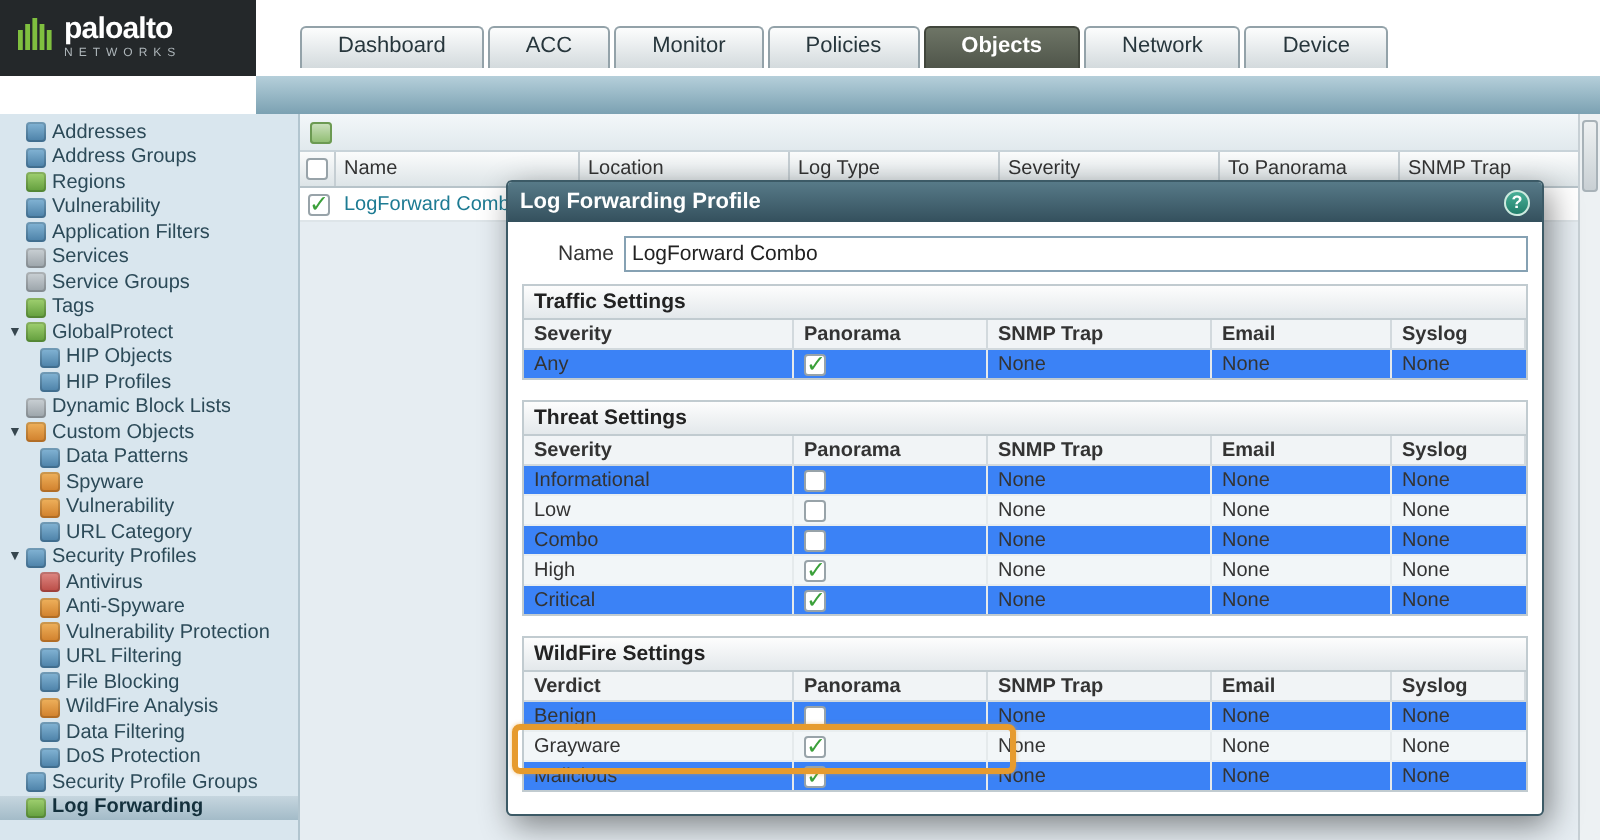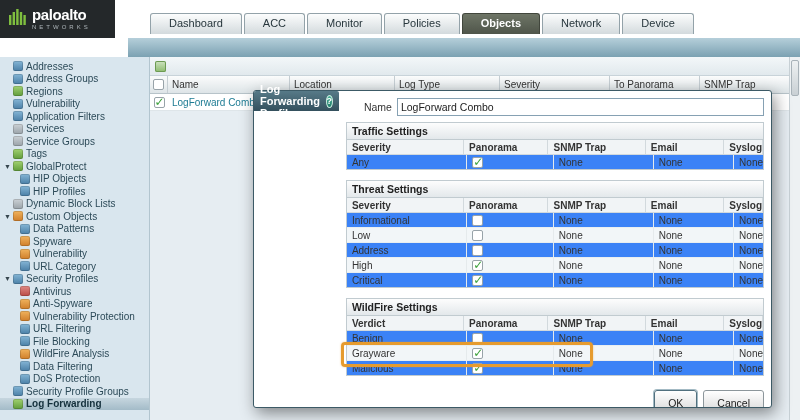--- a/index.html
+++ b/index.html
@@ -1,21 +1,21 @@
 <!DOCTYPE html>
 <html><head>
 <meta charset="utf-8">
 <style>
   html,body{margin:0;padding:0}
   body{width:800px;height:420px;overflow:hidden;position:relative;background:#fff;
        font-family:"Liberation Sans","DejaVu Sans",sans-serif;-webkit-font-smoothing:antialiased}
 
   
   .topbar{position:absolute;left:0;top:0;right:0;height:38px;background:#fff}
-  .logo{position:absolute;left:0;top:0;width:115px;height:38px;background:#24282a;
+  .logo{position:absolute;left:0;top:0;width:128px;height:38px;background:#24282a;
         display:flex;align-items:center;padding-left:9px;box-sizing:border-box}
   .logo-bars{margin-right:6px;flex:0 0 auto}
   .logo-text{color:#fff;line-height:1.05}
   .logo-name{font-size:15px;font-weight:bold;letter-spacing:-0.4px;display:block}
   .logo-sub{font-size:6px;color:#aeb6ba;letter-spacing:3px;display:block;margin-top:1px}
 
   .tabs{position:absolute;left:150px;top:13px;height:21px;display:flex;gap:2px}
   .tab{height:21px;box-sizing:border-box;padding:3px 18px 0;font-size:11px;color:#27363c;
        background:linear-gradient(#fcfdfd,#d3dadd);border:1px solid #93a2a9;border-bottom:none;
        border-radius:3px 3px 0 0;cursor:pointer;white-space:nowrap}
@@ -63,21 +63,21 @@
 
   
   .cb{width:11px;height:11px;background:#fff;border:1px solid #98a3a9;border-radius:2px;
       position:relative;display:inline-block;box-sizing:border-box}
   .cb.checked::after{content:"✓";position:absolute;left:0;top:-3px;font-size:12px;
       font-weight:bold;color:#3ba03a}
 
   
   .modal{position:absolute;left:253px;top:90px;width:517px;height:316px;background:#fff;
          border:1px solid #3c5a66;border-radius:3px;box-shadow:3px 5px 16px rgba(0,0,0,.45);
-         display:flex;}
+         display:flex;flex-direction:column}
   .modal-header{height:20px;flex:0 0 20px;background:linear-gradient(#577a88,#34505d);color:#fff;
                 font-size:11px;font-weight:bold;display:flex;align-items:center;padding:0 6px;
                 border-radius:2px 2px 0 0}
   .help{margin-left:auto;width:13px;height:13px;border-radius:50%;cursor:pointer;
         background:linear-gradient(#4cb49b,#1e7a67);color:#fff;font-size:9px;font-weight:bold;
         display:flex;align-items:center;justify-content:center;box-shadow:inset 0 0 0 1px #cfe8df}
   .modal-body{flex:1;display:flex;flex-direction:column;padding:6px 7px 6px;overflow:hidden}
   .name-row{display:flex;align-items:center;margin:1px 0 6px;font-size:10.5px;color:#333}
   .name-row label{width:46px;text-align:right;margin-right:5px}
   .textbox{flex:1;height:16px;border:1px solid #86a1b3;background:#fff;font-size:10.5px;
@@ -349,21 +349,21 @@
       <div class="trow alt">
         <div class="cell c-label">Low</div>
         <div class="cell c-pan">
             <span class="cb"></span>
           </div>
         <div class="cell c-snmp">None</div>
         <div class="cell c-email">None</div>
         <div class="cell c-sys">None</div>
       </div>
       <div class="trow">
-        <div class="cell c-label">Address</div>
+        <div class="cell c-label">Combo</div>
         <div class="cell c-pan">
             <span class="cb"></span>
           </div>
         <div class="cell c-snmp">None</div>
         <div class="cell c-email">None</div>
         <div class="cell c-sys">None</div>
       </div>
       <div class="trow alt">
         <div class="cell c-label">High</div>
         <div class="cell c-pan">

